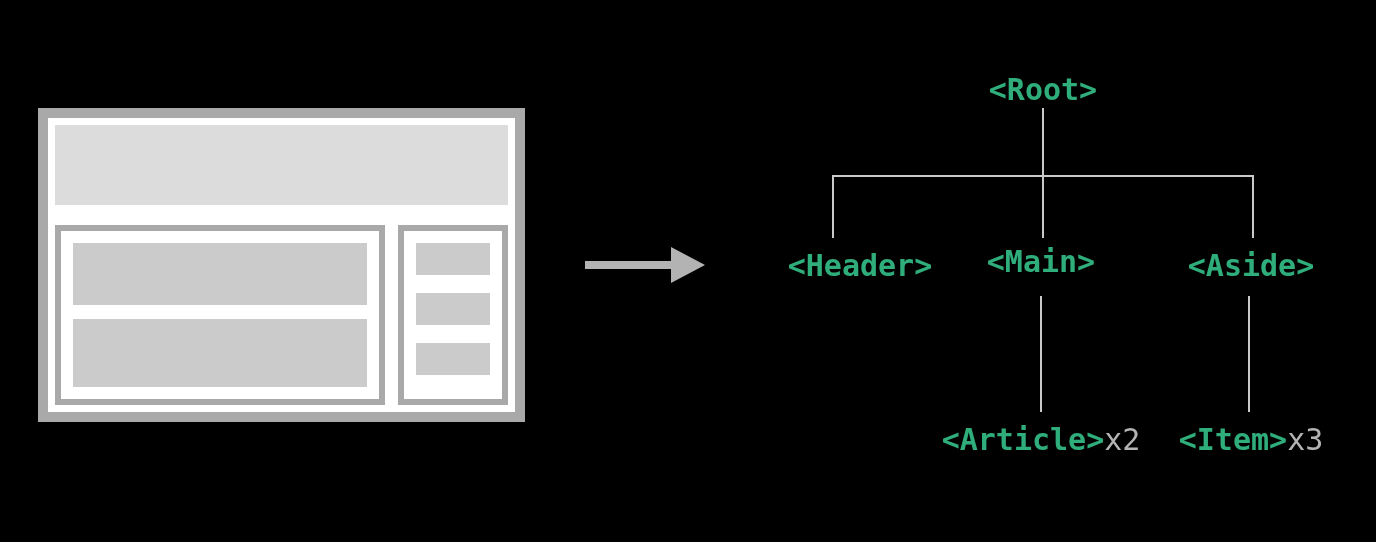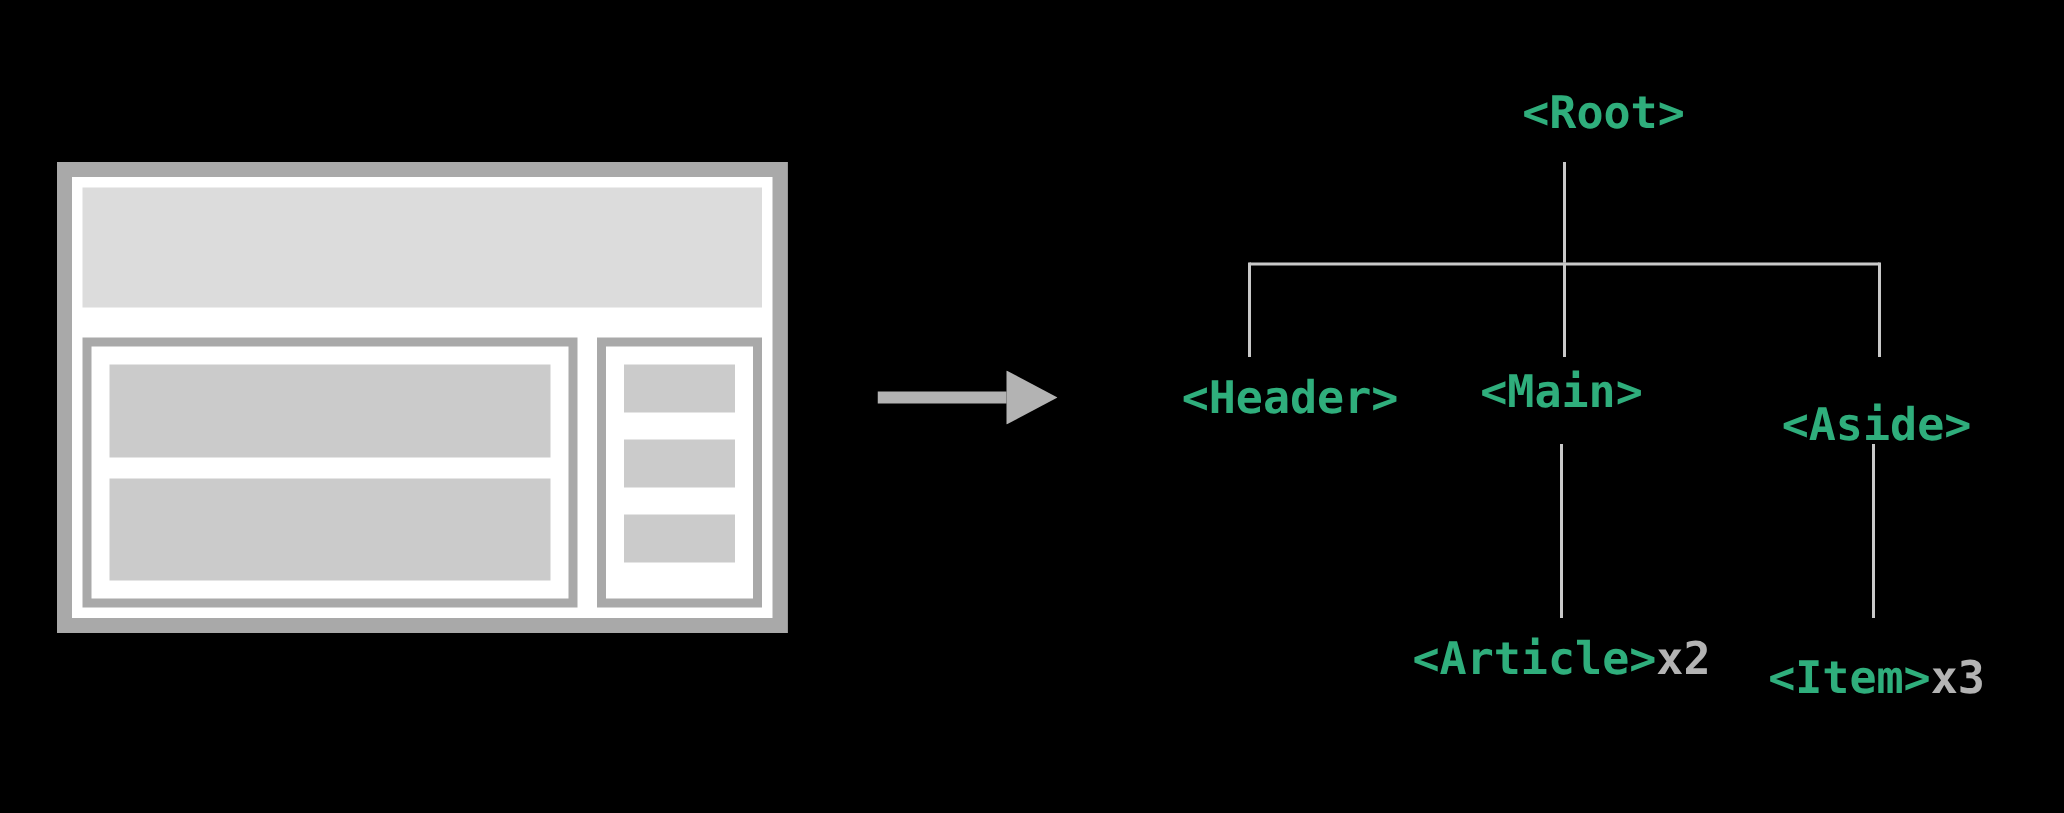--- a/index.html
+++ b/index.html
@@ -89,30 +89,30 @@
 
   .tree-node {
     position: absolute;
     transform: translateX(-50%);
     color: #2fae7c;
     font-weight: bold;
     font-size: 30px;
     white-space: nowrap;
     letter-spacing: 0;
   }
-  .node-root    { left: 1043px; top: 58px; margin-left: 26px;  }
+  .node-root    { left: 1043px; top: 72px;  }
   .node-header  { left: 860px;  top: 248px; }
   .node-main    { left: 1041px; top: 244px; }
-  .node-aside   { left: 1251px; top: 266px; }
+  .node-aside   { left: 1251px; top: 248px; }
   .node-article { left: 1041px; top: 422px; }
-  .node-item    { left: 1251px; top: 422px; margin-top: 13px; }
+  .node-item    { left: 1251px; top: 422px; }
 
   .multiplier {
     color: #b3b3b3;
-    font-weight: bold;
+    font-weight: normal;
   }
 </style>
 </head>
 <body>
 
 <div class="wireframe">
   <div class="wf-header-block"></div>
   <div class="wf-body-row">
     <div class="wf-main-box">
       <div class="wf-content-bar-1"></div>

